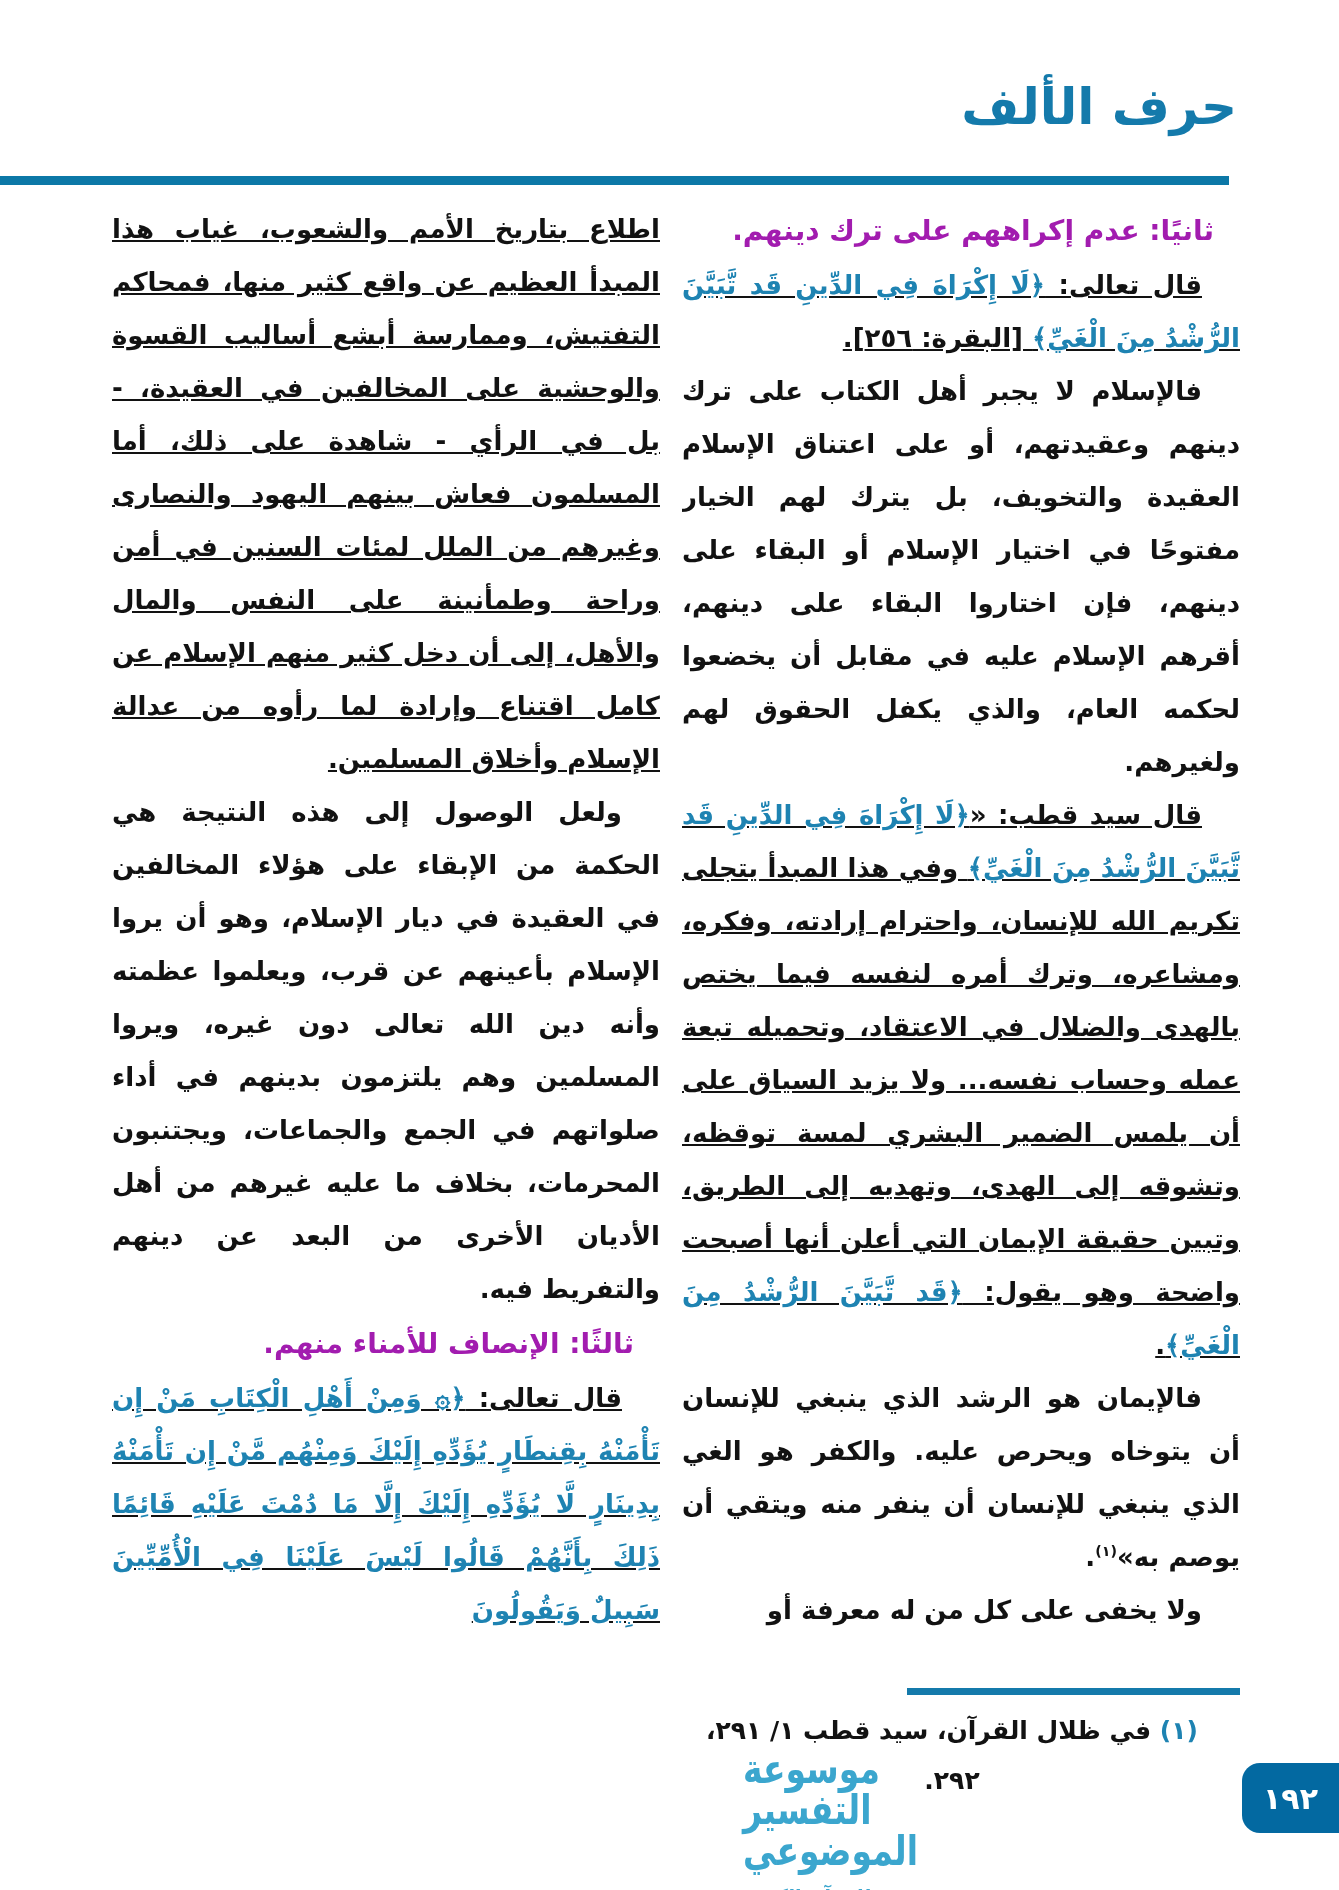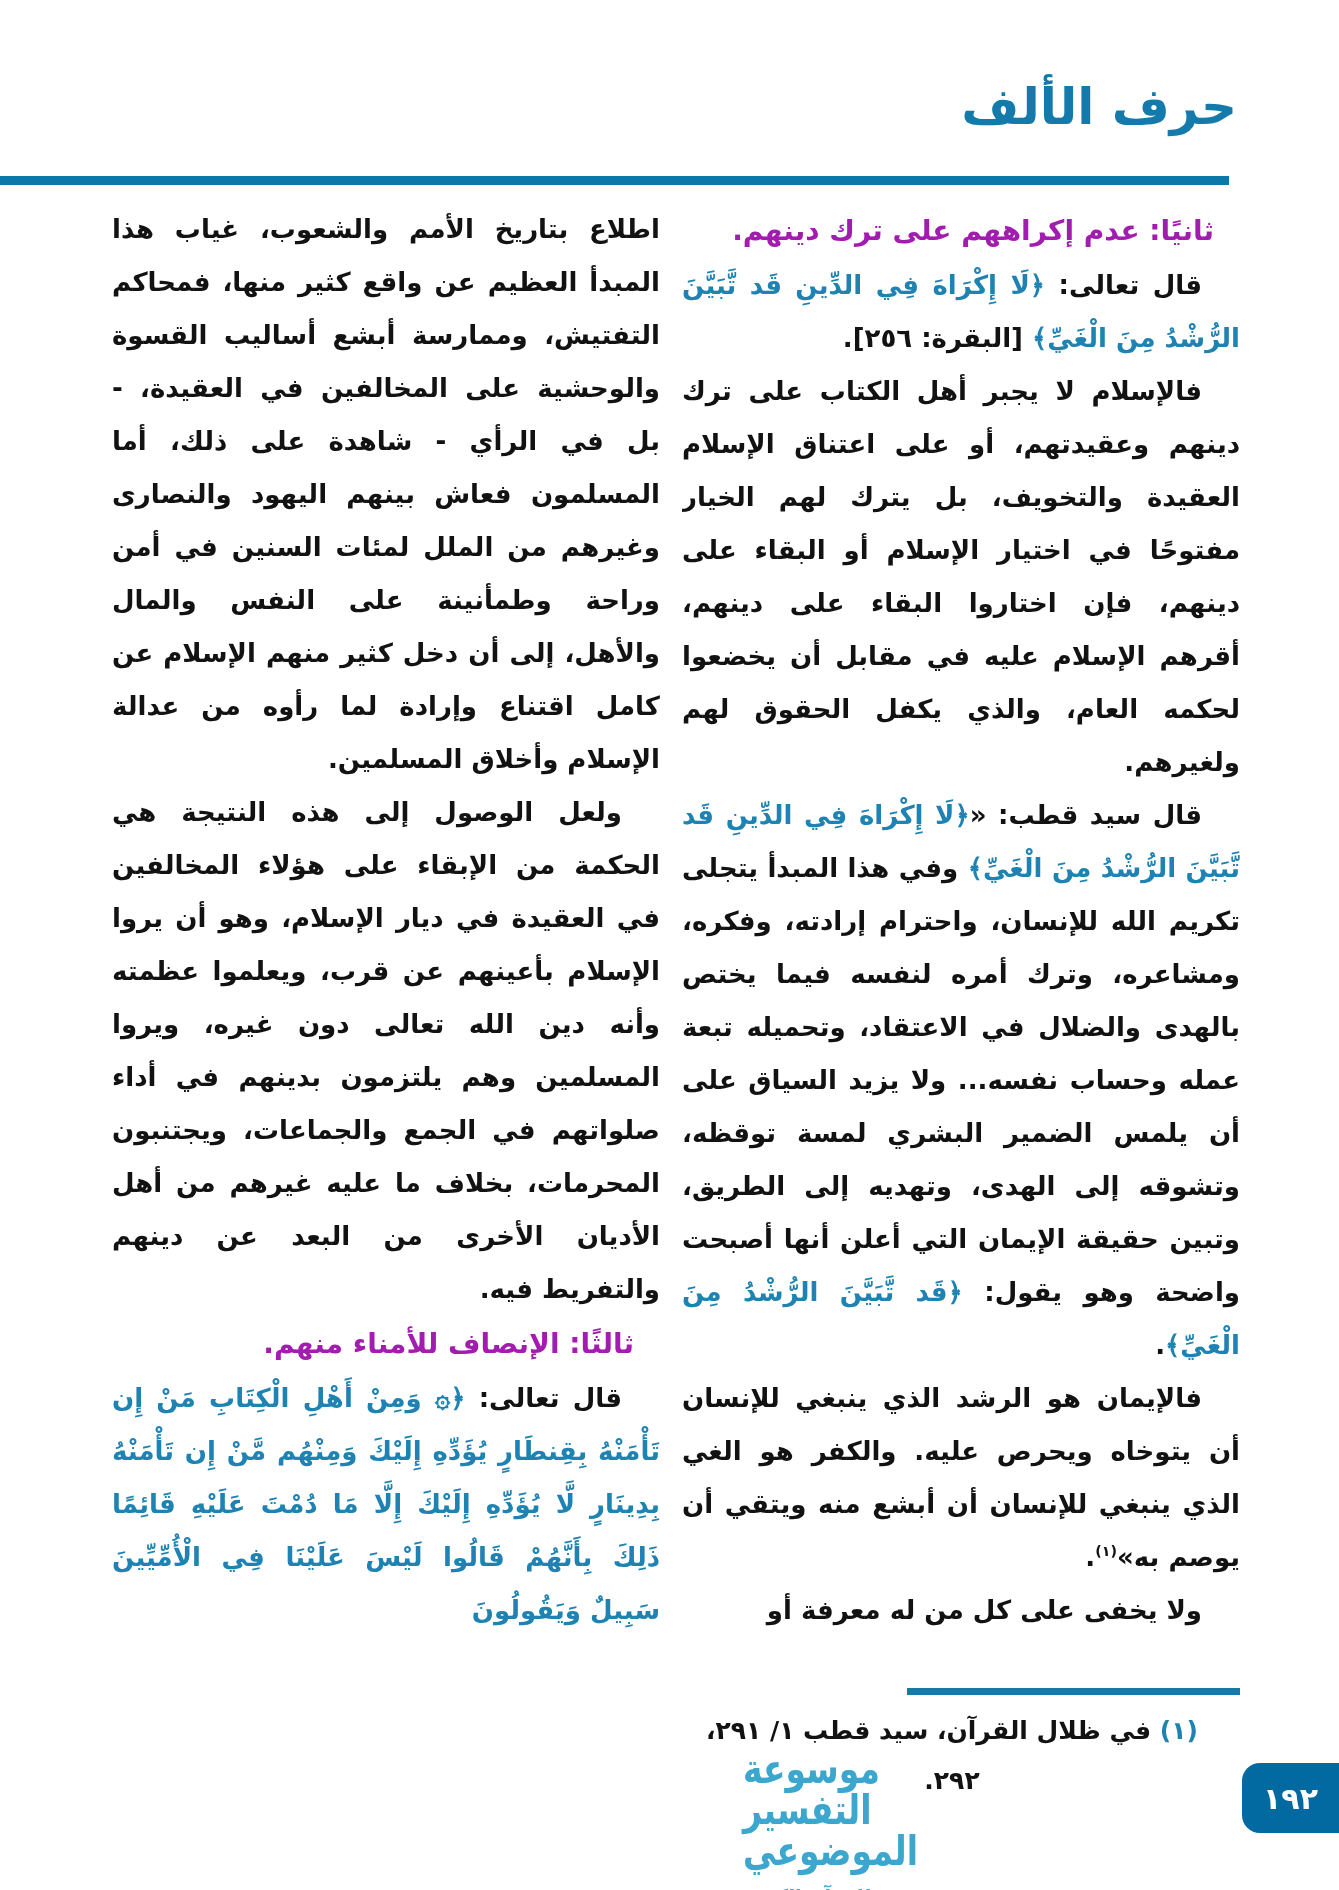--- a/index.html
+++ b/index.html
@@ -30,21 +30,21 @@
   .col{
     position:absolute;top:203px;
     font-size:26px;font-weight:bold;
     line-height:53px;
     text-align:justify;
     text-justify:inter-word;
   }
   .col-right{right:99px;width:558px;height:1480px;overflow:hidden;}
   .col-left{right:679px;width:548px;height:1510px;overflow:hidden;}
   .col p{margin:0;text-indent:38px;}
-  .col p.no-indent{text-indent:0;}
+  .col p.no-indent{text-indent:0;text-decoration:underline;}
   .blue-heading{
     margin:0;text-indent:26px;
     font-size:28px;font-weight:bold;
     line-height:56px;
     color:#a21caf;
   }
   .quran{color:#1e83b2;}
   .fn-sup{font-size:0.55em;vertical-align:super;line-height:0;}
   
   .footnote-rule{
@@ -82,21 +82,21 @@
 <div class="page">
 
   <div class="header-title">حرف الألف</div>
   <div class="header-rule"></div>
 
   <div class="col col-right">
     <h2 class="blue-heading">ثانيًا: عدم إكراههم على ترك دينهم.</h2>
     <p class="no-indent"><span style="text-indent:38px;display:inline-block;width:38px;"></span><span>قال تعالى: </span><span class="quran">﴿لَا إِكْرَاهَ فِي الدِّينِ قَد تَّبَيَّنَ الرُّشْدُ مِنَ الْغَيِّ﴾</span><span> [البقرة: ٢٥٦].</span></p>
     <p>فالإسلام لا يجبر أهل الكتاب على ترك دينهم وعقيدتهم، أو على اعتناق الإسلام العقيدة والتخويف، بل يترك لهم الخيار مفتوحًا في اختيار الإسلام أو البقاء على دينهم، فإن اختاروا البقاء على دينهم، أقرهم الإسلام عليه في مقابل أن يخضعوا لحكمه العام، والذي يكفل الحقوق لهم ولغيرهم.</p>
     <p class="no-indent"><span style="text-indent:38px;display:inline-block;width:38px;"></span><span>قال سيد قطب: «</span><span class="quran">﴿لَا إِكْرَاهَ فِي الدِّينِ قَد تَّبَيَّنَ الرُّشْدُ مِنَ الْغَيِّ﴾</span><span> وفي هذا المبدأ يتجلى تكريم الله للإنسان، واحترام إرادته، وفكره، ومشاعره، وترك أمره لنفسه فيما يختص بالهدى والضلال في الاعتقاد، وتحميله تبعة عمله وحساب نفسه... ولا يزيد السياق على أن يلمس الضمير البشري لمسة توقظه، وتشوقه إلى الهدى، وتهديه إلى الطريق، وتبين حقيقة الإيمان التي أعلن أنها أصبحت واضحة وهو يقول: </span><span class="quran">﴿قَد تَّبَيَّنَ الرُّشْدُ مِنَ الْغَيِّ﴾</span><span>.</span></p>
-    <p><span>فالإيمان هو الرشد الذي ينبغي للإنسان أن يتوخاه ويحرص عليه. والكفر هو الغي الذي ينبغي للإنسان أن أبشع منه ويتقي أن يوصم به»</span><sup class="fn-sup">(١)</sup><span>.</span></p>
+    <p><span>فالإيمان هو الرشد الذي ينبغي للإنسان أن يتوخاه ويحرص عليه. والكفر هو الغي الذي ينبغي للإنسان أن ينفر منه ويتقي أن يوصم به»</span><sup class="fn-sup">(١)</sup><span>.</span></p>
     <p>ولا يخفى على كل من له معرفة أو</p>
   </div>
 
   <div class="col col-left">
     <p class="no-indent">اطلاع بتاريخ الأمم والشعوب، غياب هذا المبدأ العظيم عن واقع كثير منها، فمحاكم التفتيش، وممارسة أبشع أساليب القسوة والوحشية على المخالفين في العقيدة، - بل في الرأي - شاهدة على ذلك، أما المسلمون فعاش بينهم اليهود والنصارى وغيرهم من الملل لمئات السنين في أمن وراحة وطمأنينة على النفس والمال والأهل، إلى أن دخل كثير منهم الإسلام عن كامل اقتناع وإرادة لما رأوه من عدالة الإسلام وأخلاق المسلمين.</p>
     <p>ولعل الوصول إلى هذه النتيجة هي الحكمة من الإبقاء على هؤلاء المخالفين في العقيدة في ديار الإسلام، وهو أن يروا الإسلام بأعينهم عن قرب، ويعلموا عظمته وأنه دين الله تعالى دون غيره، ويروا المسلمين وهم يلتزمون بدينهم في أداء صلواتهم في الجمع والجماعات، ويجتنبون المحرمات، بخلاف ما عليه غيرهم من أهل الأديان الأخرى من البعد عن دينهم والتفريط فيه.</p>
     <h2 class="blue-heading">ثالثًا: الإنصاف للأمناء منهم.</h2>
     <p class="no-indent"><span style="text-indent:38px;display:inline-block;width:38px;"></span><span>قال تعالى: </span><span class="quran">﴿۞ وَمِنْ أَهْلِ الْكِتَابِ مَنْ إِن تَأْمَنْهُ بِقِنطَارٍ يُؤَدِّهِ إِلَيْكَ وَمِنْهُم مَّنْ إِن تَأْمَنْهُ بِدِينَارٍ لَّا يُؤَدِّهِ إِلَيْكَ إِلَّا مَا دُمْتَ عَلَيْهِ قَائِمًا ذَلِكَ بِأَنَّهُمْ قَالُوا لَيْسَ عَلَيْنَا فِي الْأُمِّيِّينَ سَبِيلٌ وَيَقُولُونَ</span></p>
   </div>
 

